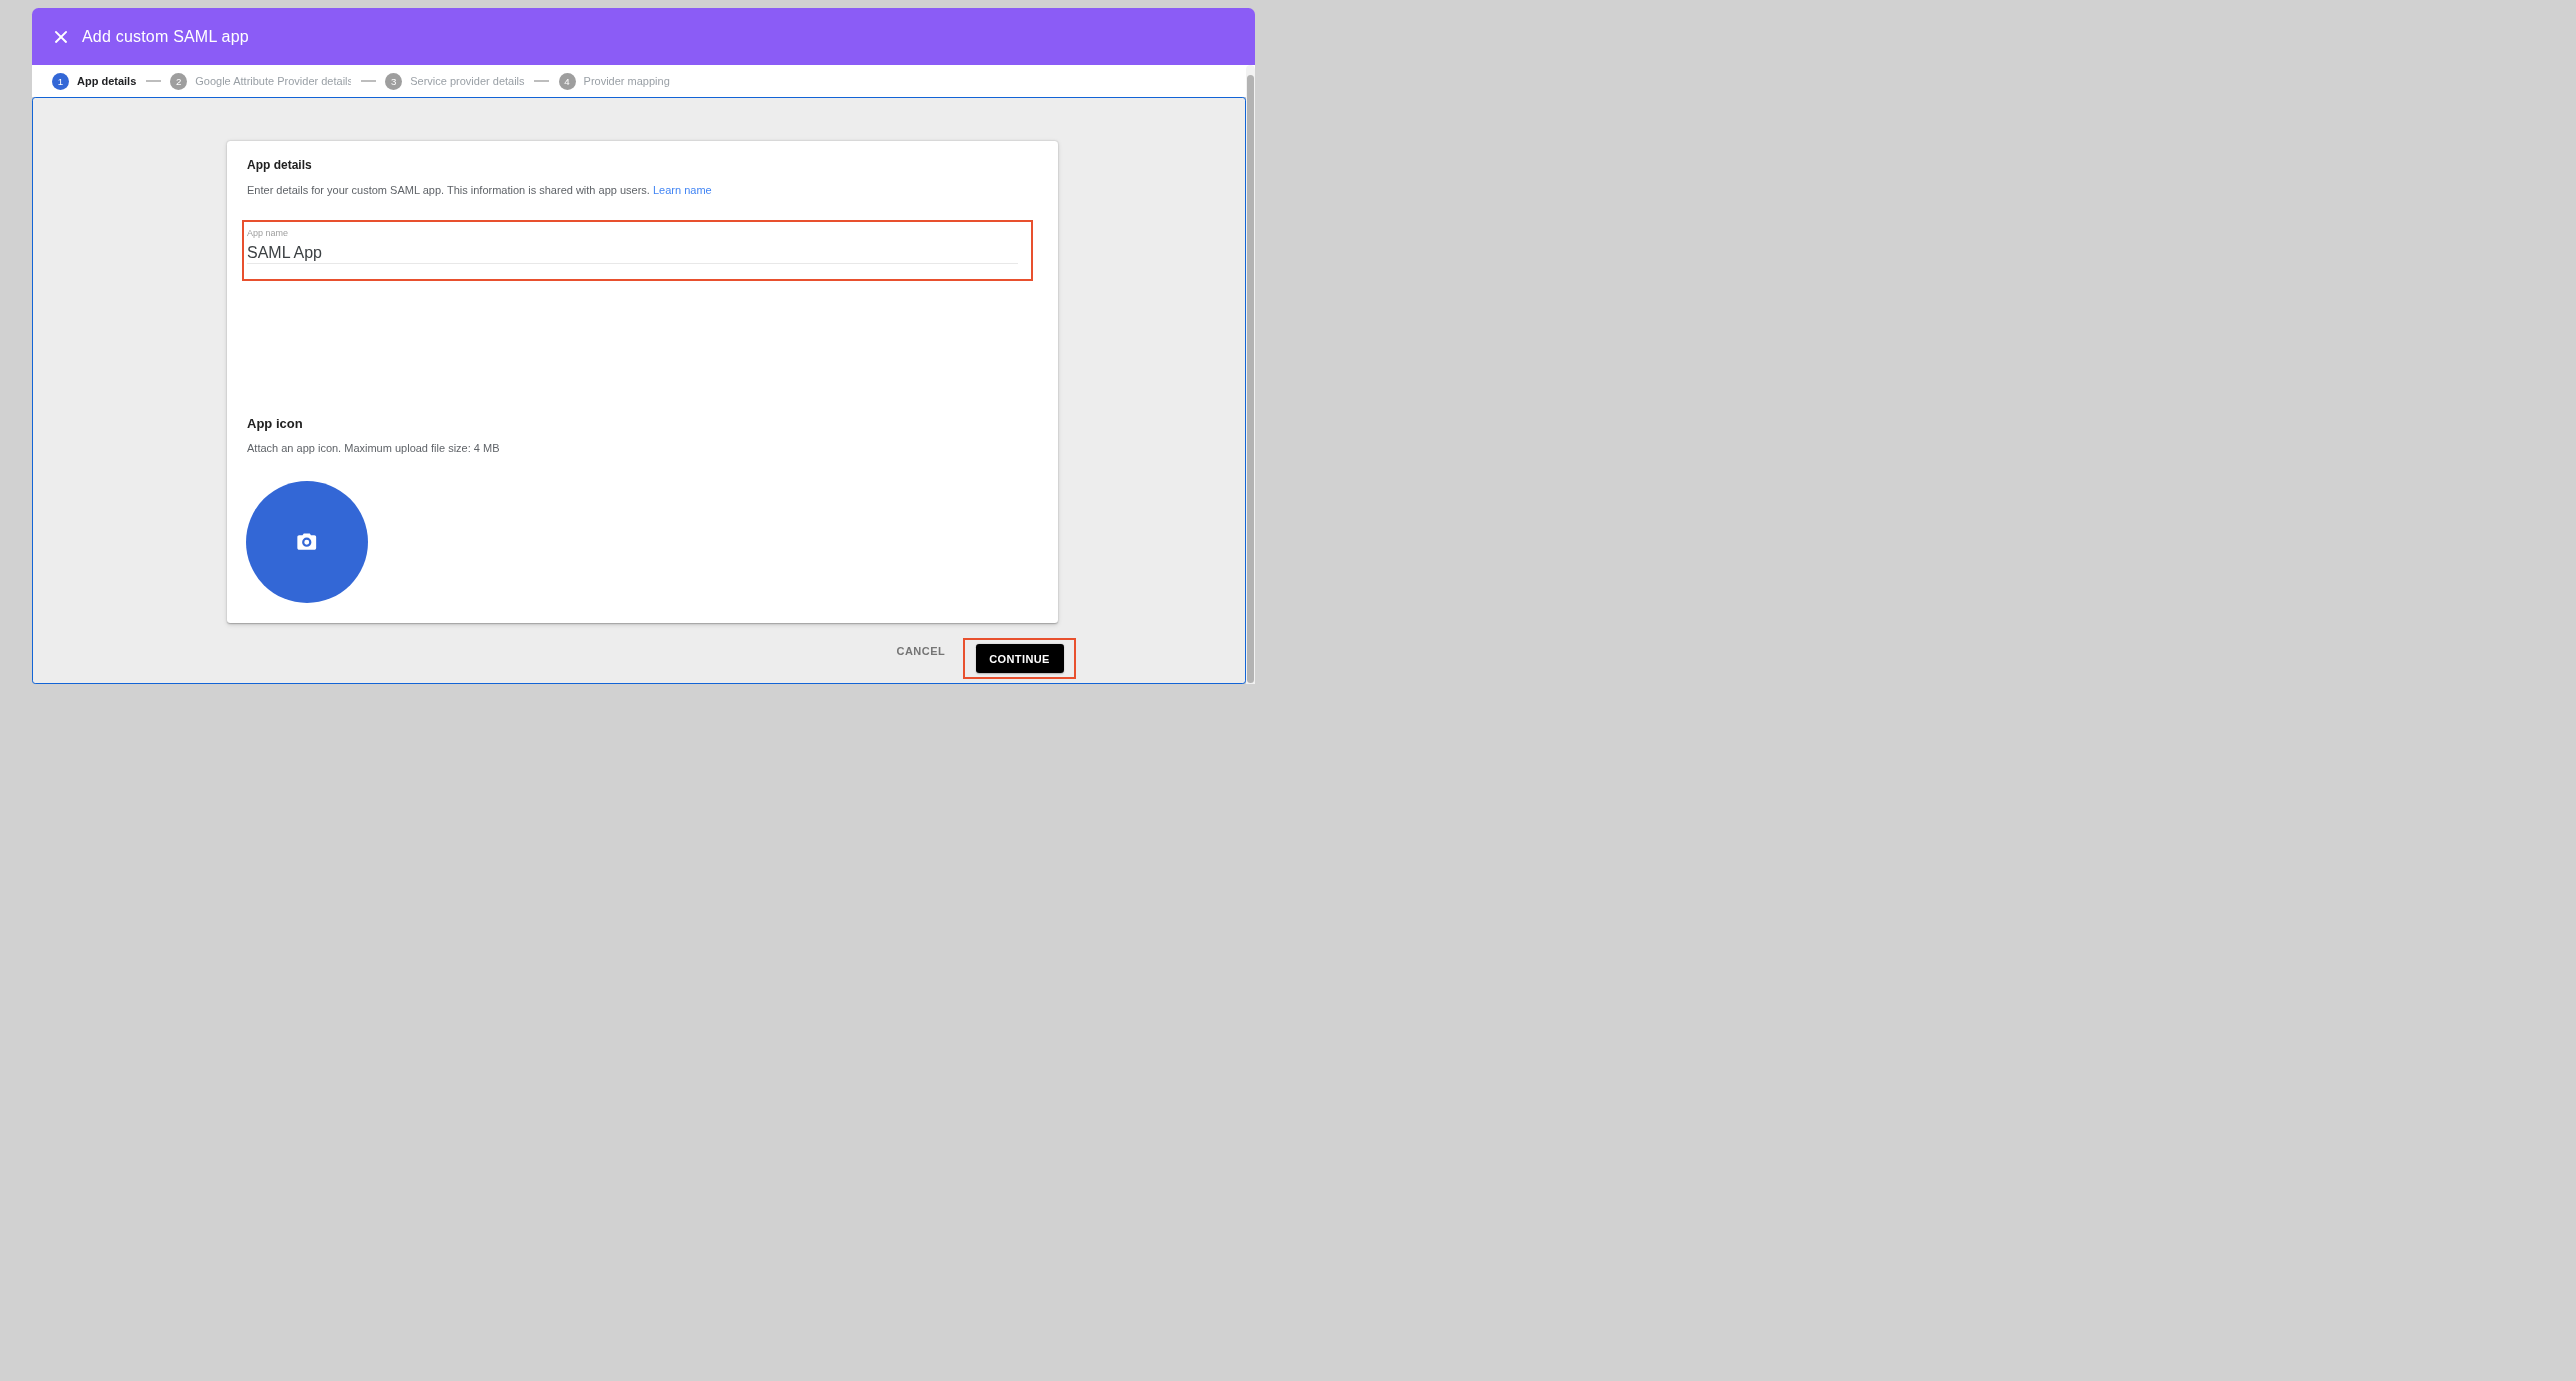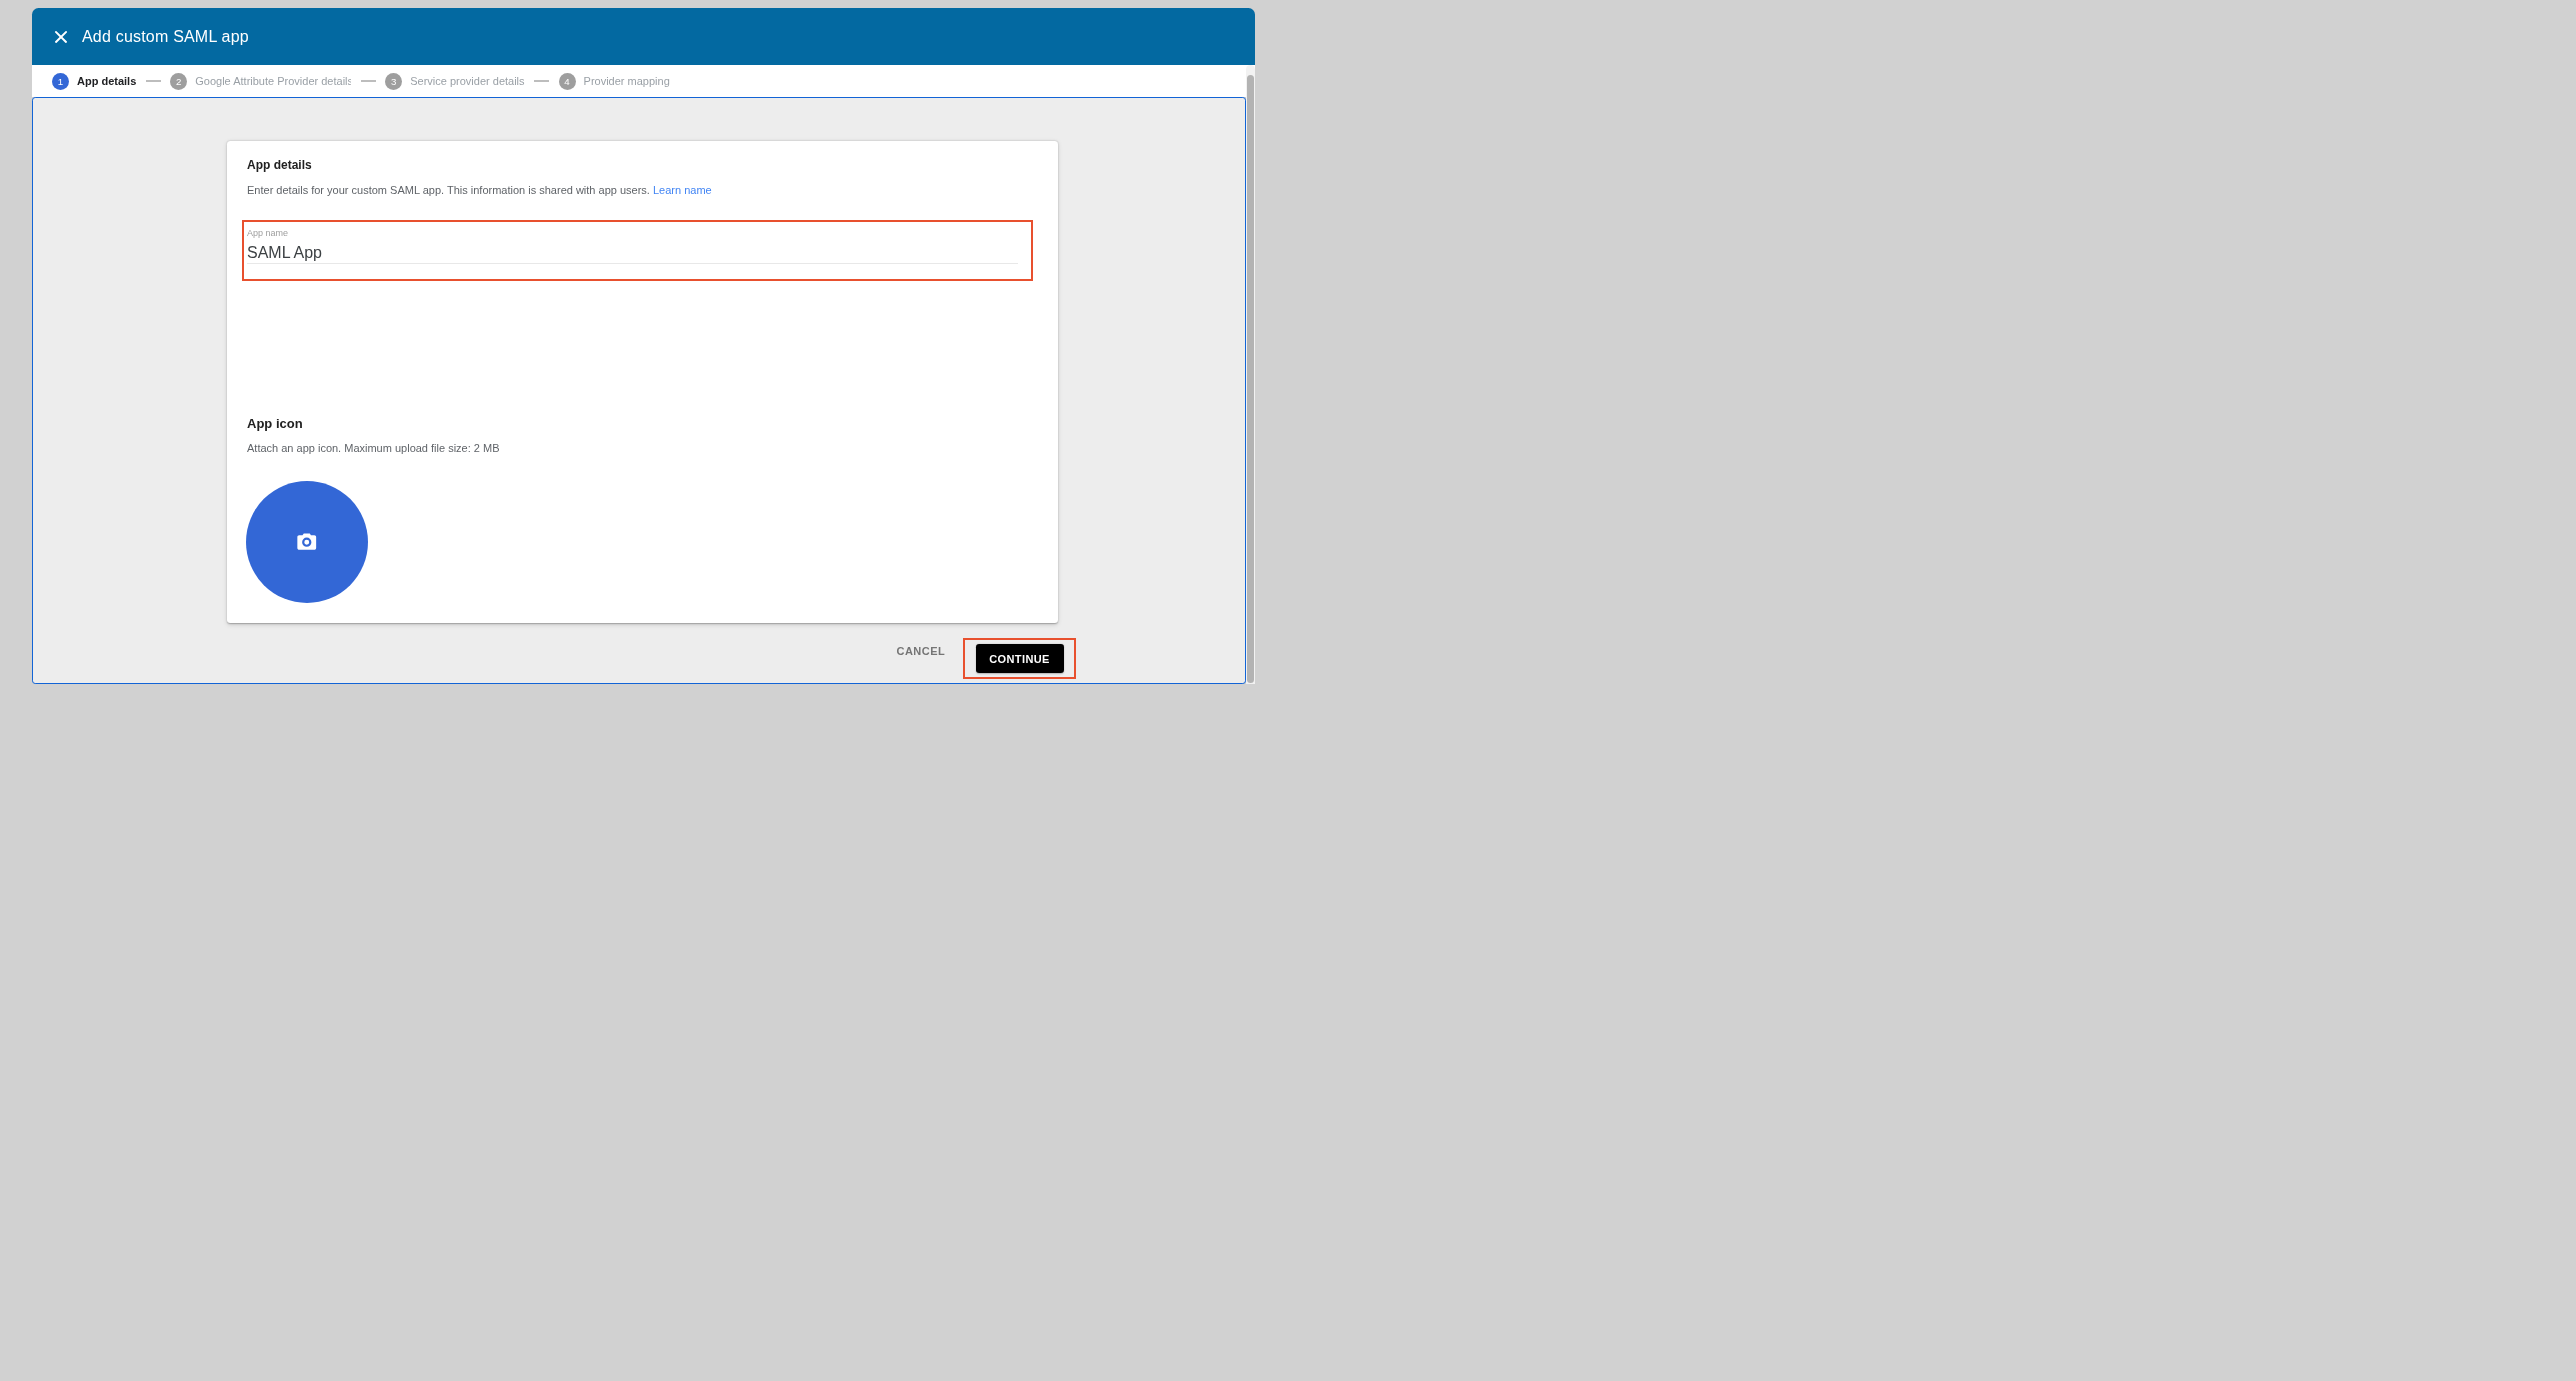--- a/index.html
+++ b/index.html
@@ -8,21 +8,21 @@
     background:#d1d1d1;
     font-family:"Liberation Sans", sans-serif;
     position:relative;
     overflow:hidden;
   }
   .dialog {
     position:absolute; left:32px; top:8px; width:1223px; height:676px;
   }
   
   .header {
-    height:57px; background:#0369a1; border-radius:6.5px 6.5px 0 0;
+    height:57px; background:#8b5cf6; border-radius:6.5px 6.5px 0 0;
     display:flex; align-items:center; padding-left:20px;
   }
   .close-btn {
     width:18px; height:18px; position:relative; cursor:pointer; margin-right:12px; flex:0 0 auto;
   }
   .close-btn span {
     position:absolute; left:0.8px; top:8px; width:16px; height:1.8px; background:#ffffff; border-radius:0.8px;
   }
   .close-btn span:first-child { transform:rotate(45deg); }
   .close-btn span:last-child  { transform:rotate(-45deg); }
@@ -146,21 +146,21 @@
         <span>Enter details for your custom SAML app. This information is shared with app users.</span>
         <a class="learn-more">Learn name</a>
       </div>
 
       <div class="annotation-box ann-appname"></div>
       <div class="fld-label">App name</div>
       <input class="txt-input inp-appname" type="text" value="SAML App" style="">
 
 
       <div class="appicon-title">App icon</div>
-      <div class="appicon-hint">Attach an app icon. Maximum upload file size: 2 MB</div>
+      <div class="appicon-hint">Attach an app icon. Maximum upload file size: 4 MB</div>
 
       <div class="upload-circle">
         <svg width="27.5" height="27.5" viewBox="0 0 24 24">
           <path fill="#ffffff" d="M9.4 4.8 8.3 6.3H5.4c-.9 0-1.6.7-1.6 1.6v9.5c0 .9.7 1.6 1.6 1.6h13.2c.9 0 1.6-.7 1.6-1.6V7.9c0-.9-.7-1.6-1.6-1.6h-2.9l-1.1-1.5H9.4z"></path>
           <circle cx="12" cy="12.4" r="3.1" fill="none" stroke="#3367d6" stroke-width="1.9"></circle>
         </svg>
       </div>
     </div>
 
     <div class="footer">

